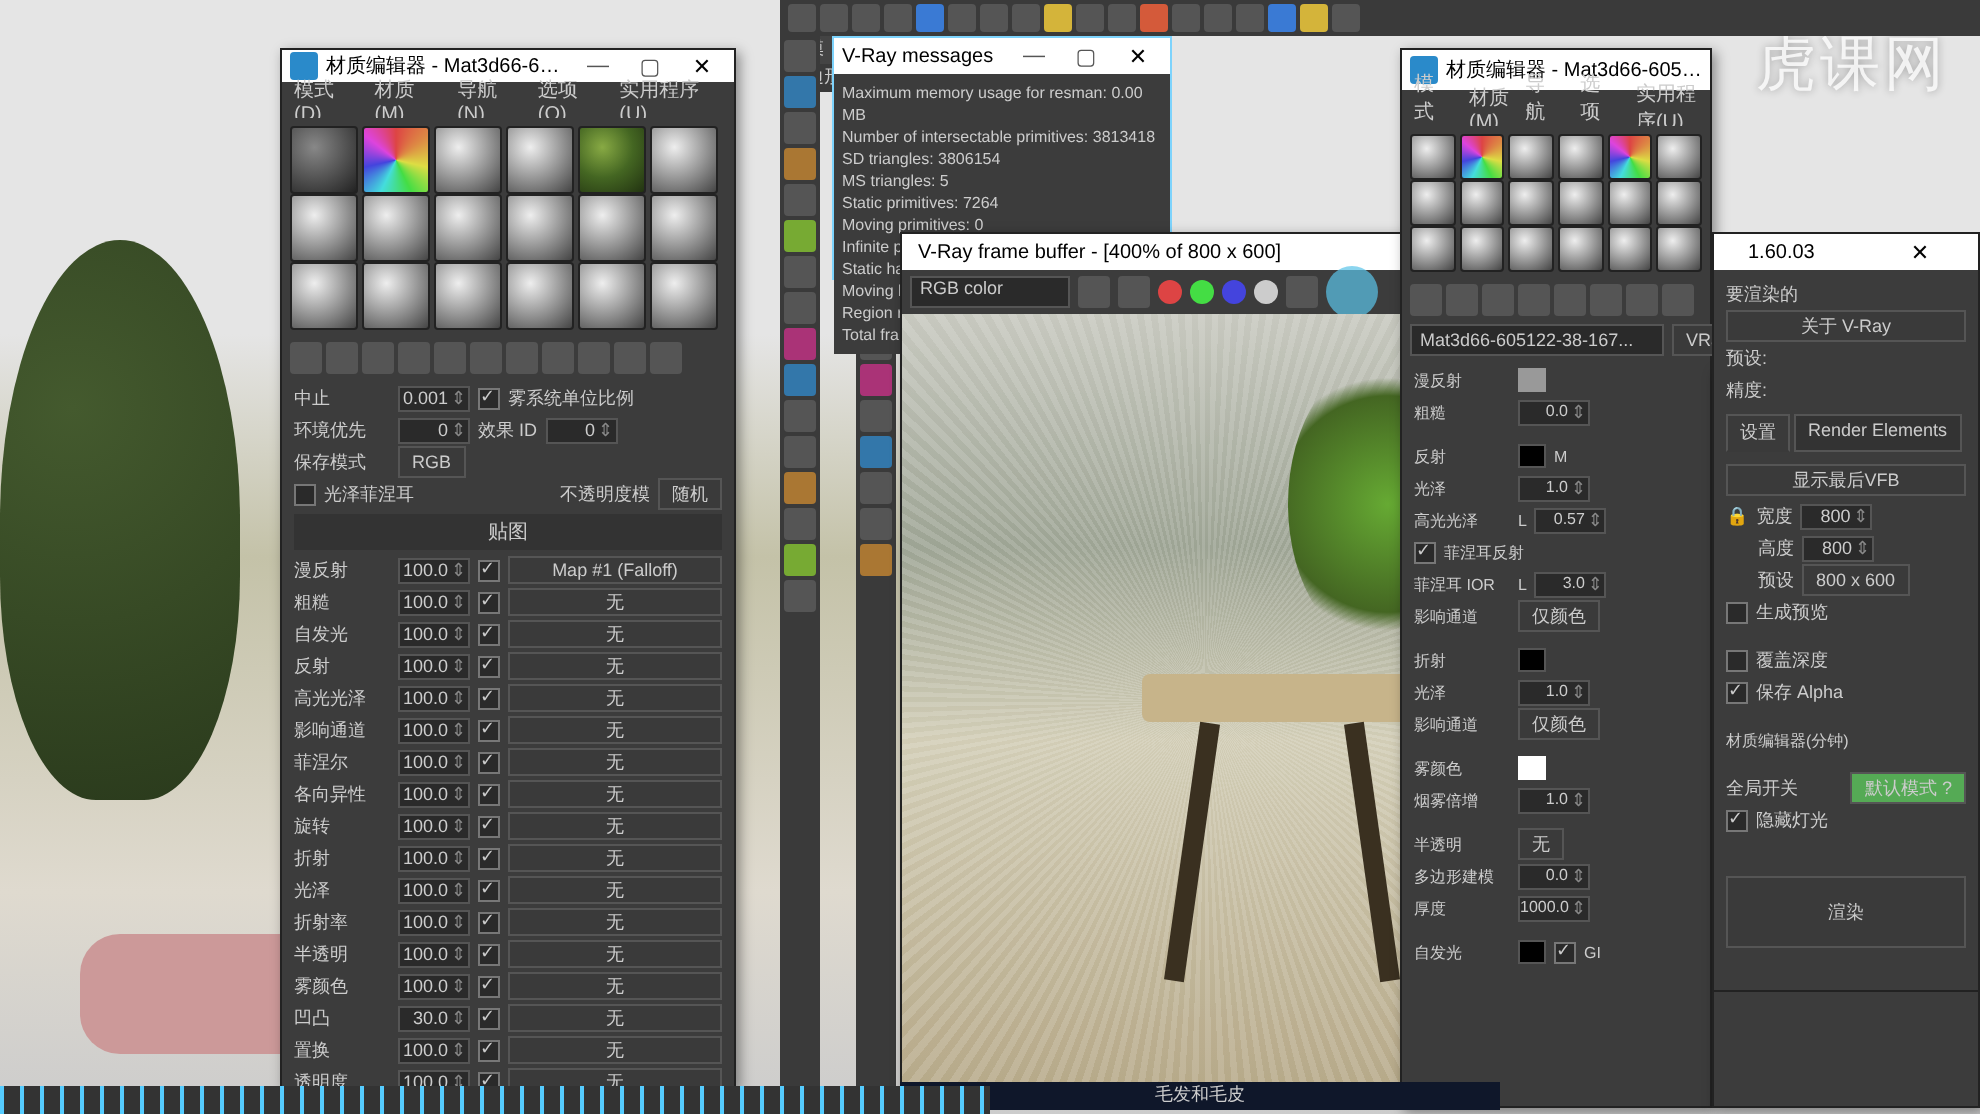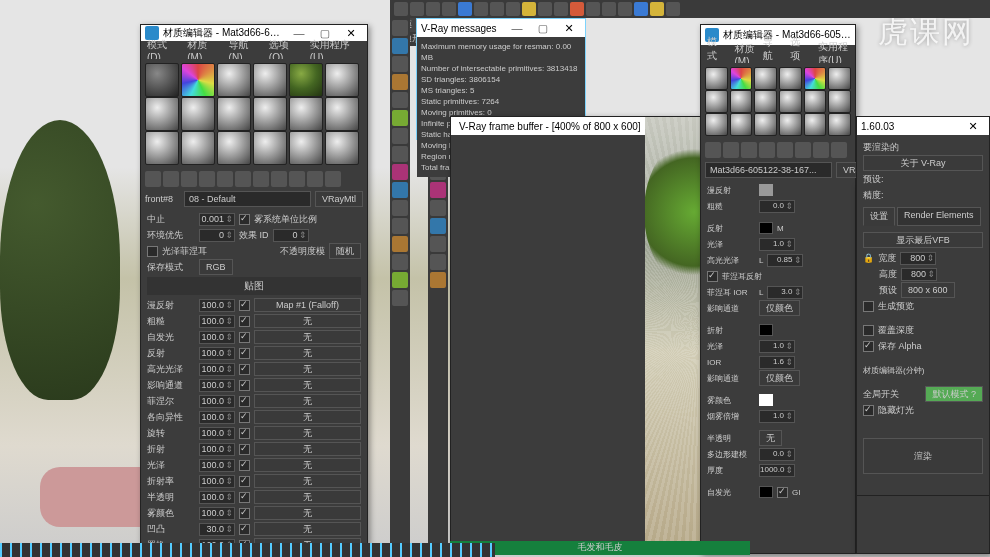--- a/index.html
+++ b/index.html
@@ -85,21 +85,21 @@
     flex: 1; background: linear-gradient(to bottom, #cfd0c8 0%, #aab0a2 30%, #d8d4c0 55%, #c0b498 100%);
     position: relative; overflow: hidden;
   }
   .noise { position: absolute; inset: 0; background-image: repeating-conic-gradient(#00000040 0deg 1deg, transparent 1deg 2deg); mix-blend-mode: overlay; opacity: .6; }
   .plant2 { position: absolute; right: 10px; top: 20px; width: 100px; height: 150px; background: radial-gradient(circle, #6a3 0%, #462 60%, transparent 70%); border-radius: 50%; }
   .stool { position: absolute; left: 120px; top: 180px; width: 140px; height: 150px; }
   .stool-top { width: 140px; height: 24px; background: #c7b48a; border-radius: 4px; }
   .stool-leg { position: absolute; top: 24px; width: 10px; height: 130px; background: #3a3020; }
   .stool-leg.l { left: 20px; transform: rotate(8deg); } .stool-leg.r { right: 20px; transform: rotate(-8deg); }
   .render-dlg { position: absolute; background: #3c3c3c; border: 1px solid #222; }
-  .render-dlg .rtitle { height: 18px; background: #fff; color: #000; font-size: 10px; display: flex; align-items: center; padding: 0 4px; justify-content: space-between; }
+  .render-dlg .rtitle { height: 18px; background: #fff; color: #000; font-size: 10px; display: flex; align-items: center; padding: 0 17px; justify-content: space-between; }
   .render-body { padding: 4px 6px; font-size: 9px; }
   .tabstrip { display: flex; gap: 2px; margin: 4px 0; }
   .tab { background: #333; border: 1px solid #555; padding: 2px 6px; font-size: 9px; }
   .tab.active { background: #3a3a3a; border-bottom-color: #3a3a3a; }
   .side-tool { position: absolute; left: 390px; top: 18px; width: 20px; bottom: 0; background: #3a3a3a; display: flex; flex-direction: column; gap: 2px; padding: 2px; }
   .side-tool2 { position: absolute; left: 428px; top: 18px; width: 20px; bottom: 0; background: #3a3a3a; display: flex; flex-direction: column; gap: 2px; padding: 2px; }
   .side-tool .sticon, .side-tool2 .sticon { width: 16px; height: 16px; border-radius: 2px; }
   .sticon.c1{background:#555}.sticon.c2{background:#37a}.sticon.c3{background:#a73}.sticon.c4{background:#7a3}.sticon.c5{background:#a37}
   .watermark { position: absolute; right: 16px; top: 12px; font-size: 30px; color: rgba(255,255,255,.8); font-weight: 300; letter-spacing: 2px; text-shadow: 0 0 4px rgba(0,0,0,.3); }
   .ruler { position: absolute; left: 0; right: 50%; bottom: 0; height: 14px; background: repeating-linear-gradient(90deg,#55ccff 0 2px,transparent 2px 10px), #333; }
@@ -190,24 +190,35 @@
       <div>Static primitives: 7264</div>
       <div>Moving primitives: 0</div>
       <div>Infinite primitives: 0</div>
       <div>Static hair segments: 0</div>
       <div>Moving hair segments: 0</div>
       <div>Region rendering: 3.0 s</div>
       <div>Total frame time: 11.7 s</div>
     </div>
 </div>
 
-<div class="vfb" style="left:450px;top:116px;width:305px;height:430px;display:flex;flex-direction:row">
+<div class="vfb" style="left:450px;top:116px;width:305px;height:430px;display:flex;flex-direction:column">
   <div class="vfb-title">
     <div class="icon"></div>
     <span style="margin-left:4px">V-Ray frame buffer - [400% of 800 x 600]</span>
+  </div>
+  <div class="vfb-tool">
+    <div class="combo">RGB color</div>
+    <div class="sicon"></div>
+    <div class="sicon"></div>
+    <div class="dot r"></div>
+    <div class="dot g"></div>
+    <div class="dot b"></div>
+    <div class="dot w"></div>
+    <div class="sicon"></div>
+    <div class="cursor-hl" style="position:relative;left:0;top:0"></div>
   </div>
   <div class="vfb-render">
     <div class="noise"></div>
     <div class="plant2"></div>
     <div class="stool">
       <div class="stool-top"></div>
         <div class="stool-leg l"></div>
         <div class="stool-leg r"></div>
     </div>
   </div>
@@ -262,47 +273,42 @@
     <div class="sicon"></div>
     <div class="sicon"></div>
     <div class="sicon"></div>
     <div class="sicon"></div>
     <div class="sicon"></div>
     <div class="sicon"></div>
     <div class="sicon"></div>
     <div class="sicon"></div>
     <div class="sicon"></div>
   </div>
-  <div class="id-row">
-    <span class="lab">front#8</span>
-    <input value="08 - Default" style="">
-    <button class="btn">VRayMtl</button>
-  </div>
   <div class="param-block">
     <div class="prow">
       <span class="plab">中止</span>
       <span class="pnum">0.001</span>
       <span class="cb on"></span>
       <span>雾系统单位比例</span>
     </div>
     <div class="prow">
       <span class="plab">环境优先</span>
       <span class="pnum">0</span>
       <span>效果 ID</span>
       <span class="pnum">0</span>
     </div>
     <div class="prow">
+      <span class="plab">保存模式</span>
+      <button class="btn">RGB</button>
+    </div>
+    <div class="prow">
       <span class="cb"></span>
       <span>光泽菲涅耳</span>
       <span style="margin-left:auto">不透明度模</span>
       <button class="btn">随机</button>
-    </div>
-    <div class="prow">
-      <span class="plab">保存模式</span>
-      <button class="btn">RGB</button>
     </div>
     <div class="group-head">贴图</div>
     <div id="map-rows">
         <div class="prow">
           <span class="plab">漫反射</span>
           <span class="pnum">100.0</span>
           <span class="cb on"></span>
           <span class="pmap">Map #1 (Falloff)</span>
         </div>
         <div class="prow">
@@ -472,21 +478,21 @@
         <span class="sw black"></span>
         <span style="font-size:8px">M</span>
       </div>
     <div class="prow">
         <span class="plab">光泽</span>
         <span class="pnum">1.0</span>
       </div>
     <div class="prow">
         <span class="plab">高光光泽</span>
         <span>L</span>
-        <span class="pnum">0.85</span>
+        <span class="pnum">0.57</span>
       </div>
     <div class="prow">
         <span class="cb on"></span>
         <span>菲涅耳反射</span>
       </div>
     <div class="prow">
         <span class="plab">菲涅耳 IOR</span>
         <span>L</span>
         <span class="pnum">3.0</span>
       </div>
@@ -495,24 +501,20 @@
         <button class="btn">仅颜色</button>
       </div>
     <div style="height:6px"></div>
     <div class="prow">
         <span class="plab">折射</span>
         <span class="sw black"></span>
       </div>
     <div class="prow">
         <span class="plab">光泽</span>
         <span class="pnum">1.0</span>
-      </div>
-    <div class="prow">
-        <span class="plab">IOR</span>
-        <span class="pnum">1.6</span>
       </div>
     <div class="prow">
         <span class="plab">影响通道</span>
         <button class="btn">仅颜色</button>
       </div>
     <div style="height:6px"></div>
     <div class="prow">
         <span class="plab">雾颜色</span>
         <span class="sw white"></span>
       </div>
@@ -672,15 +674,15 @@
       </div>
     <div class="prow">
         <span class="cb on"></span>
         <span>隐藏灯光</span>
       </div>
     <div style="height:20px"></div>
     <button class="btn" style="width:100%;height:36px">渲染</button>
   </div>
 </div>
 
-<div style="position:absolute;left:450px;bottom:2px;width:300px;height:14px;background:#15803d;text-align:center;font-size:9px">毛发和毛皮</div>
+<div style="position:absolute;left:450px;bottom:2px;width:300px;height:14px;background:#0f172a;text-align:center;font-size:9px">毛发和毛皮</div>
 
 <div class="ruler"></div>
 
 </body></html>

